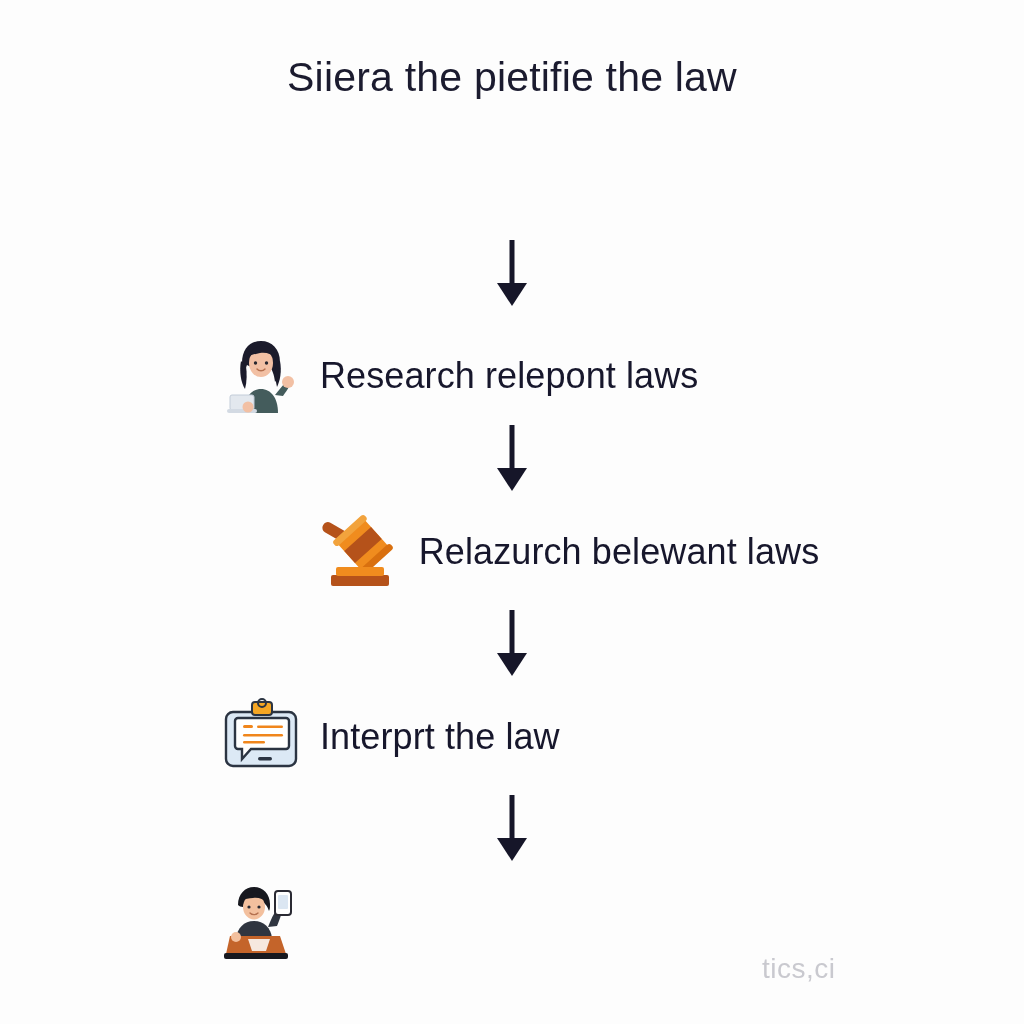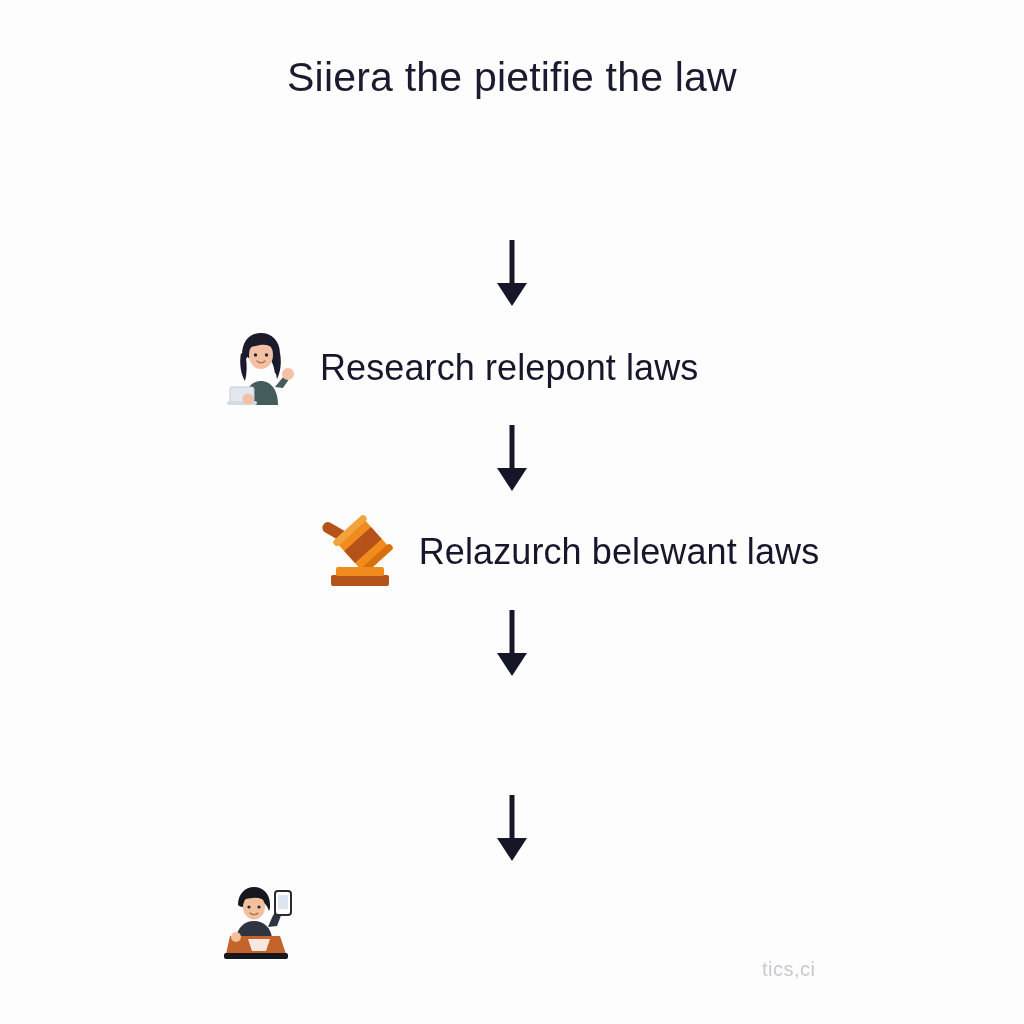--- a/index.html
+++ b/index.html
@@ -48,21 +48,21 @@
 
   .step-row {
     position: absolute;
     left: 218px;
     width: 700px;
     height: 92px;
     display: flex;
     align-items: center;
   }
   .step-row[data-row="0"] { top: 138px; }
-  .step-row[data-row="1"] { top: 322px; }
+  .step-row[data-row="1"] { top: 330px; }
   .step-row[data-row="2"] { top: 506px; justify-content: center; }
   .step-row[data-row="3"] { top: 691px; }
   .step-row[data-row="4"] { top: 876px; }
 
   .step-icon {
     width: 86px;
     height: 86px;
     flex: 0 0 86px;
     position: relative;
   }
@@ -89,21 +89,21 @@
   .arrow[data-arrow="1"] { top: 425px; }
   .arrow[data-arrow="2"] { top: 610px; }
   .arrow[data-arrow="3"] { top: 795px; }
   .arrow svg { display: block; width: 40px; height: 66px; }
 
   
   .watermark {
     position: absolute;
     left: 762px;
     top: 952px;
-    font-size: 20px;
+    font-size: 28px;
     line-height: 34px;
     color: #c9c9cf;
     letter-spacing: 0.5px;
     white-space: nowrap;
   }
 </style>
 </head>
 <body>
 
 <div class="canvas">
@@ -177,20 +177,41 @@
       <div class="step-label">Relazurch belewant laws</div>
     </div>
 
     <div class="arrow" data-arrow="2">
       <svg viewBox="0 0 40 66" xmlns="http://www.w3.org/2000/svg">
         <rect x="17.5" y="0" width="5" height="48" fill="#161629"></rect>
         <polygon points="20,66 5,43 35,43" fill="#161629"></polygon>
       </svg>
     </div>
 
+    <div class="step-row" data-row="3">
+      <div class="step-icon">
+        <svg viewBox="0 0 86 86" xmlns="http://www.w3.org/2000/svg">
+
+          <rect x="8" y="18" width="70" height="54" rx="7" fill="#dce9f5" stroke="#2b3442" stroke-width="2.4"></rect>
+
+          <rect x="34" y="8" width="20" height="13" rx="3" fill="#f5a623" stroke="#2b3442" stroke-width="2"></rect>
+          <circle cx="44" cy="9" r="4" fill="none" stroke="#2b3442" stroke-width="2"></circle>
+
+          <path d="M20 24h48a3 3 0 0 1 3 3v25a3 3 0 0 1-3 3H33l-9 10v-10h-4a3 3 0 0 1-3-3V27a3 3 0 0 1 3-3z" fill="#ffffff" stroke="#2b3442" stroke-width="2.4"></path>
+
+          <rect x="25" y="31" width="10" height="3" rx="1.5" fill="#f0861c"></rect>
+          <rect x="39" y="31.5" width="26" height="2.4" rx="1.2" fill="#f0861c"></rect>
+          <rect x="25" y="40" width="40" height="2.6" rx="1.3" fill="#f0861c"></rect>
+          <rect x="25" y="47" width="22" height="2.6" rx="1.3" fill="#f0861c"></rect>
+
+          <rect x="40" y="63" width="14" height="3.4" rx="1.7" fill="#2b3442"></rect>
+        </svg>
+      </div>
+      <div class="step-label">Interprt the law</div>
+    </div>
 
     <div class="arrow" data-arrow="3">
       <svg viewBox="0 0 40 66" xmlns="http://www.w3.org/2000/svg">
         <rect x="17.5" y="0" width="5" height="48" fill="#161629"></rect>
         <polygon points="20,66 5,43 35,43" fill="#161629"></polygon>
       </svg>
     </div>
 
     <div class="step-row" data-row="4">
       <div class="step-icon">

